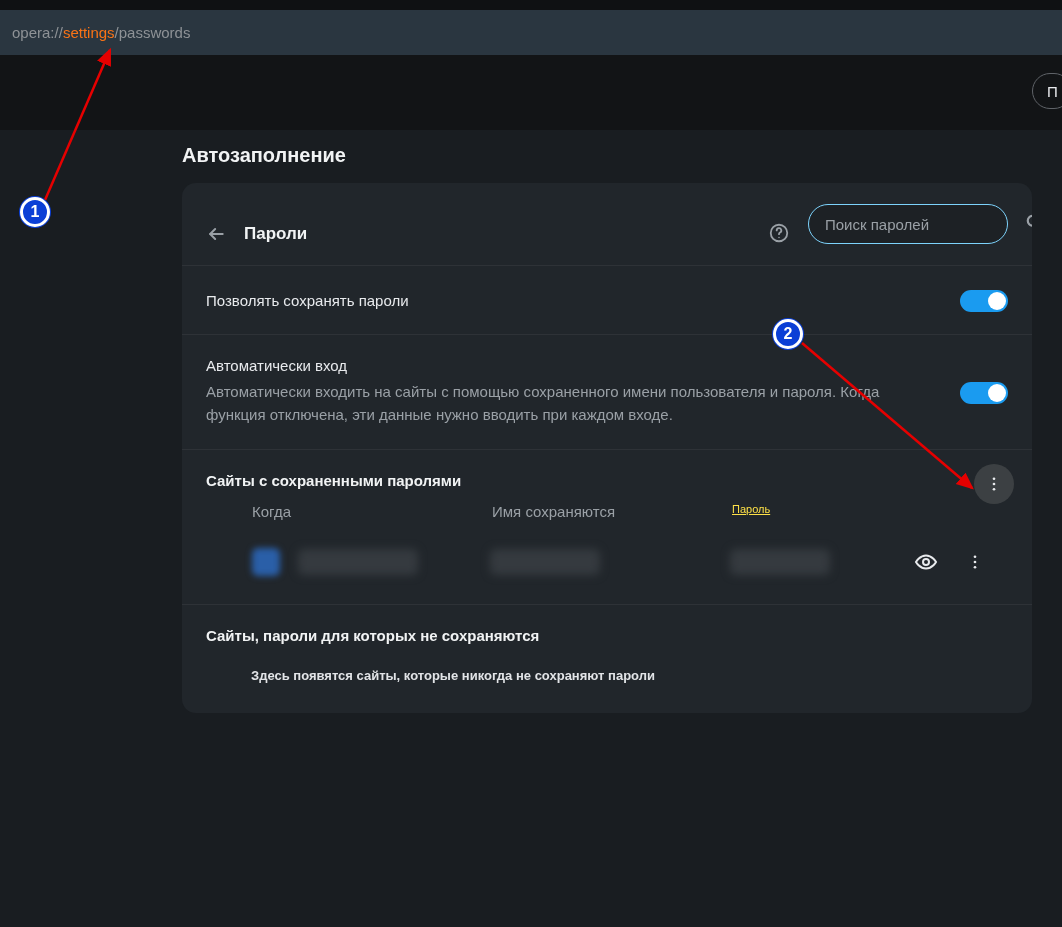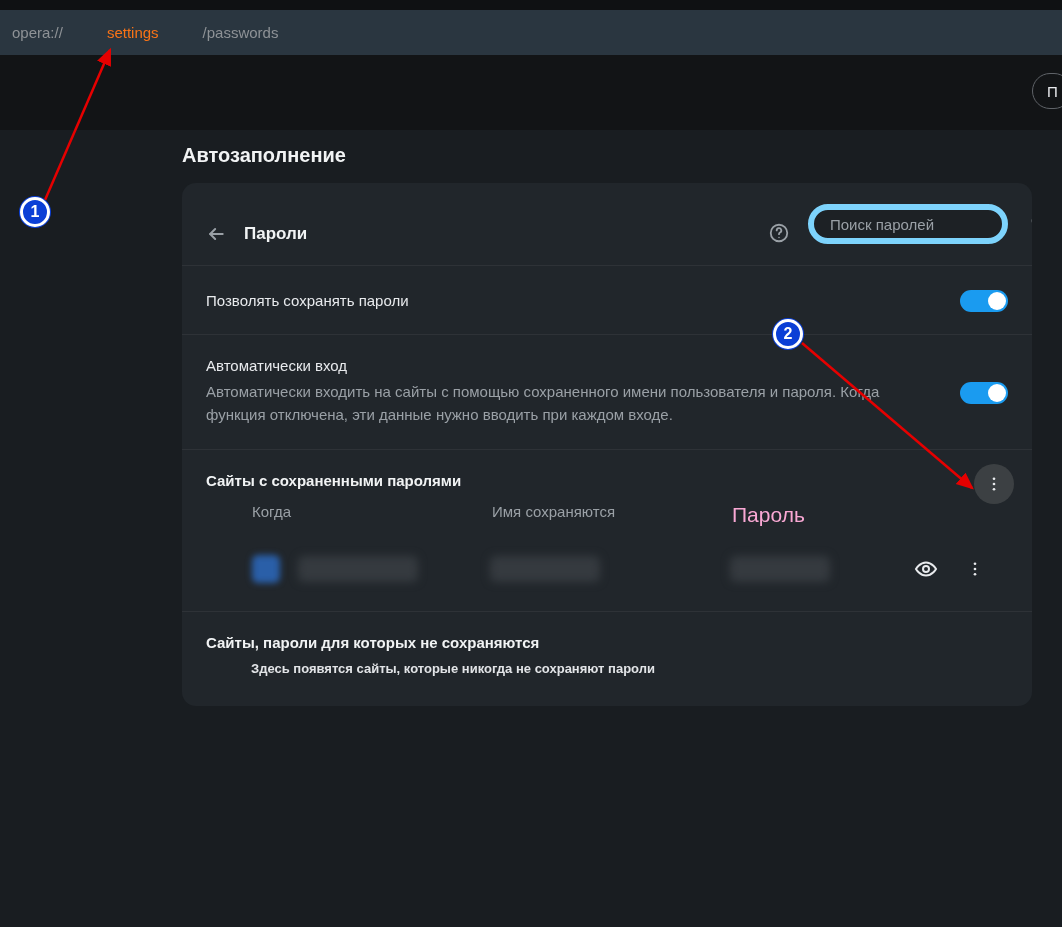--- a/index.html
+++ b/index.html
@@ -17,21 +17,20 @@
       background: #0f1113;
     }
     .addressbar {
       background: #2a3640;
       height: 45px;
       display: flex;
       align-items: center;
       padding: 0 12px;
       font-size: 15px;
       color: #b8bcc0;
-      gap: 44px;
     }
     .addressbar .url-prefix { color: #8e9296; }
     .addressbar .url-main   { color: #f97316; }
     .addressbar .url-suffix { color: #8e9296; }
     .topgap {
       height: 75px;
       background: #121416;
       position: relative;
     }
     .right-btn {
@@ -89,21 +88,21 @@
       margin-left: auto;
       width: 22px; height: 22px;
       display:flex;align-items:center;justify-content:center;
       color:#9aa0a6;
     }
     .search-wrap {
       margin-left: 18px;
       width: 200px;
       height: 40px;
       background: #1d2125;
-      border: 6px solid #7dd3fc;
+      border: 1px solid #7dd3fc;
       border-radius: 20px;
       display: flex;
       align-items: center;
       padding: 0 12px 0 16px;
     }
     .search-wrap input {
       flex: 1;
       background: transparent;
       border: none;
       color: #e8eaed;
@@ -157,21 +156,21 @@
       display:flex;align-items:center;justify-content:center;
       cursor:pointer;
       color:#e8eaed;
     }
     .table-head, .table-row {
       display: flex;
       padding: 14px 24px 14px 46px;
     }
     .col-site { width: 240px; color:#9aa0a6; font-size:15px; }
     .col-user { width: 240px; color:#9aa0a6; font-size:15px; }
-    .col-pass { width: 180px; color:#f9a8d4; font-size:21px; }
+    .col-pass { width: 180px; color:#fde047; font-size:11px;text-decoration:underline; }
     .table-row { align-items:center; padding-top:14px; padding-bottom:24px; }
     .blur-box {
       height: 26px;
       background: #353a3f;
       border-radius: 6px;
       filter: blur(4px);
     }
     .blur-site { width: 120px; margin-left: 4px; }
     .blur-user { width: 110px; }
     .blur-pass { width: 100px; }
@@ -180,21 +179,21 @@
       background: #2a5fa8; filter: blur(3px);
       margin-right: 14px;
     }
     .row-actions { margin-left:auto; display:flex; gap:28px; color:#9aa0a6; }
     .eye-btn, .row-kebab { cursor:pointer; display:flex; align-items:center; }
 
     .never-section {
       padding: 22px 24px 30px;
       border-top: 1px solid rgba(255,255,255,0.06);
     }
-    .never-title { font-size:15px; font-weight:600; color:#f1f3f4; margin-bottom:10px; }
+    .never-title { font-size:15px; font-weight:600; color:#f1f3f4; margin-bottom:24px; }
     .never-empty { font-size:13px; font-weight:600; color:#e2e4e7; padding-left:45px; }
 
     
     .marker {
       position: absolute;
       width: 30px; height: 30px;
       border-radius: 50%;
       background: #0b3fd6;
       border: 3px solid #fff;
       color: #fff;

